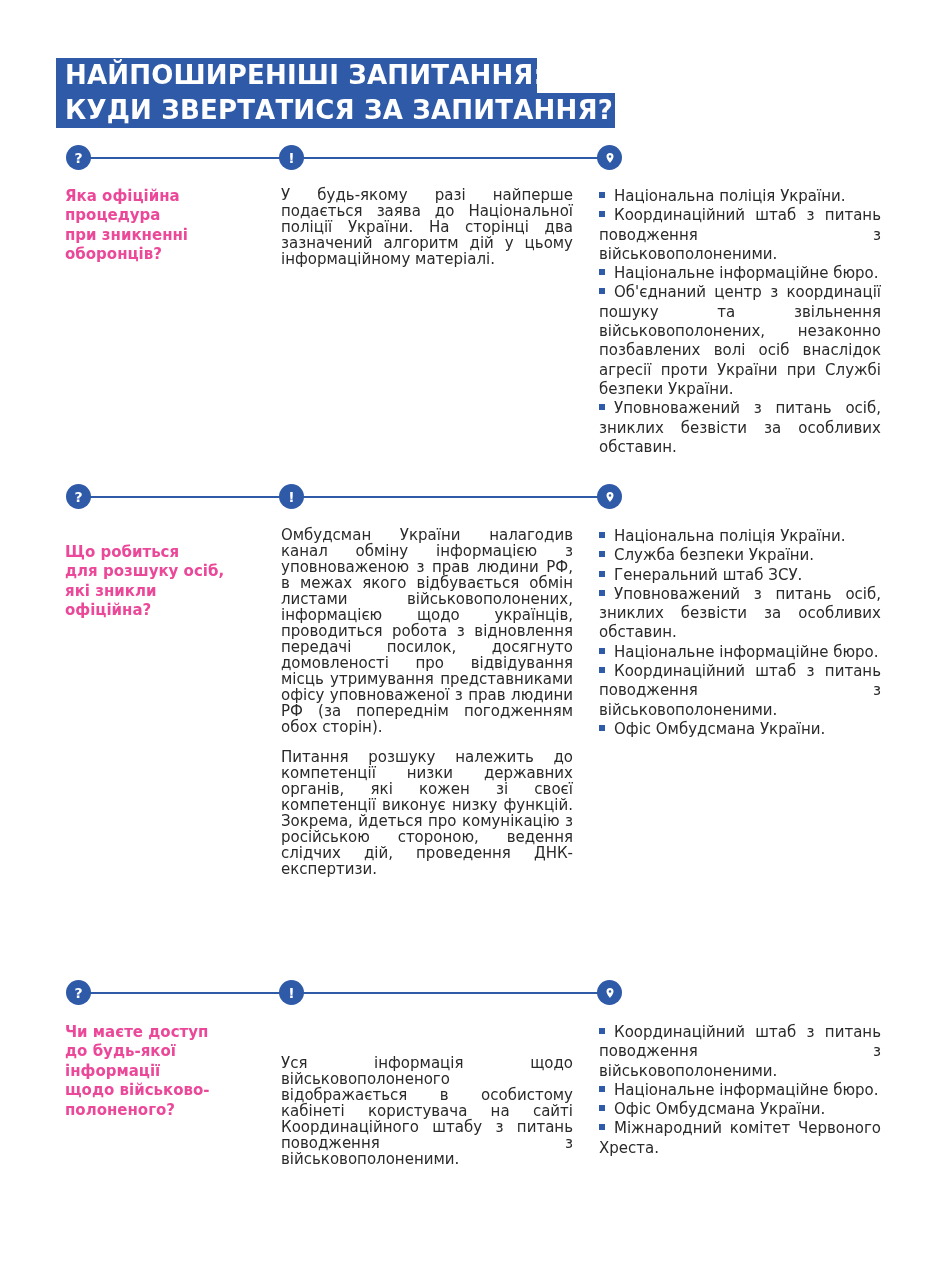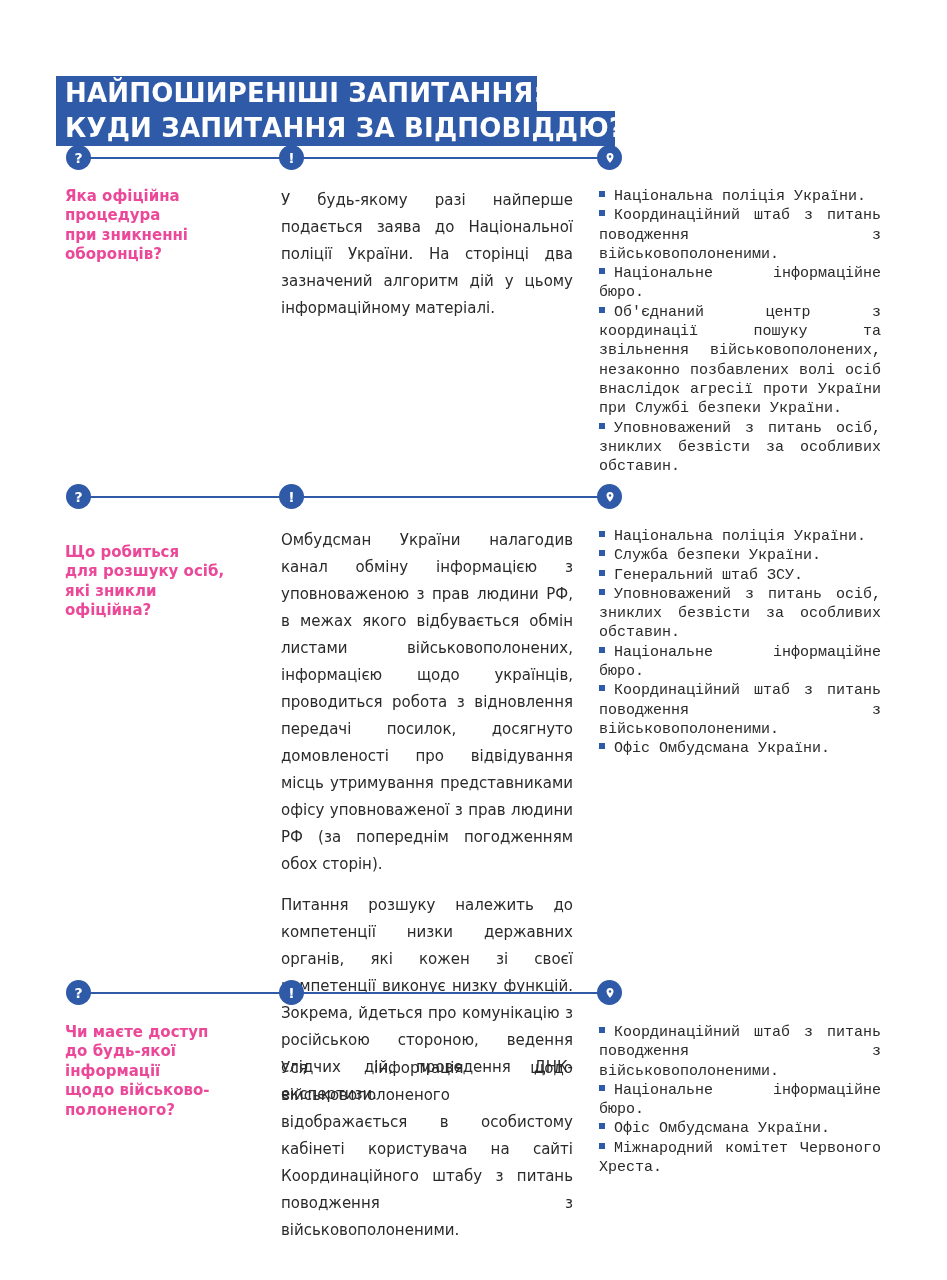--- a/index.html
+++ b/index.html
@@ -6,21 +6,21 @@
     html, body { width: 947px; height: 1280px; background: #ffffff; overflow: hidden; }
     body { position: relative; font-family: "DejaVu Sans", "Liberation Sans", sans-serif; color: #1d1d1d; }
 
     .title-block { position: absolute; left: 56px; top: 58px; }
     .title-line {
       display: block; background: #2f5aa8; color: #ffffff;
       font-family: "DejaVu Sans", sans-serif; font-weight: bold;
       font-size: 26px; line-height: 35px; height: 35px;
       padding: 0 8px 0 9px; white-space: nowrap; letter-spacing: 0.2px;
     }
-    .title-line.l1 { width: 481px; margin-top: 18px; }
+    .title-line.l1 { width: 481px; }
     .title-line.l2 { width: 559px; }
 
     .timeline { position: absolute; left: 66px; width: 556px; height: 26px; }
     .timeline .line { position: absolute; left: 12px; right: 12px; top: 12px; height: 2px; background: #2f5aa8; }
     .tl-icon {
       position: absolute; top: 0; width: 25px; height: 25px; border-radius: 50%;
       background: #2f5aa8; color: #fff; font-weight: bold; font-size: 14px;
       display: flex; align-items: center; justify-content: center;
       font-family: "DejaVu Sans", sans-serif;
     }
@@ -29,41 +29,41 @@
     .tl-icon.p { left: 531px; }
     .tl-icon svg { width: 12px; height: 12px; display: block; }
 
     .question {
       position: absolute; left: 65px; width: 190px;
       font-family: "DejaVu Sans", sans-serif; font-weight: bold;
       font-size: 15px; line-height: 19.4px; color: #ec4899;
     }
     .answer {
       position: absolute; left: 281px; width: 292px;
-      font-size: 15px; line-height: 27px; color: #2a2a2a;
+      font-size: 15px; line-height: 16px; color: #2a2a2a;
       text-align: justify; hyphens: manual;
     }
     .answer p + p { margin-top: 14px; }
     .where {
       position: absolute; left: 599px; width: 282px;
       font-size: 15px; line-height: 19.3px; color: #2a2a2a;
       list-style: none; text-align: justify;
     }
-    .where li { display: block; font-family: Liberation Mono, monospace; }
+    .where li { display: block; }
     .where li .bullet {
       display: inline-block; width: 6px; height: 6px; background: #2f5aa8;
       margin-right: 9px; vertical-align: 3px;
     }
   </style>
 </head>
 <body>
 
 <div class="title-block">
   <span class="title-line l1">НАЙПОШИРЕНІШІ ЗАПИТАННЯ:</span>
-  <span class="title-line l2">КУДИ ЗАПИТАННЯ ЗА ВІДПОВІДДЮ?</span>
+  <span class="title-line l2">КУДИ ЗВЕРТАТИСЯ ЗА ЗАПИТАННЯ?</span>
 </div>
 
 <div class="timeline" style="top:145px;">
   <div class="line"></div>
   <div class="tl-icon q">?</div>
   <div class="tl-icon e">!</div>
   <div class="tl-icon p">
     <svg viewBox="0 0 12 12">
         <path d="M6 1a3.5 3.5 0 0 0-3.5 3.5C2.5 7 6 11 6 11s3.5-4 3.5-6.5A3.5 3.5 0 0 0 6 1zm0 4.8a1.3 1.3 0 1 1 0-2.6 1.3 1.3 0 0 1 0 2.6z" fill="#fff"></path>
       </svg>

